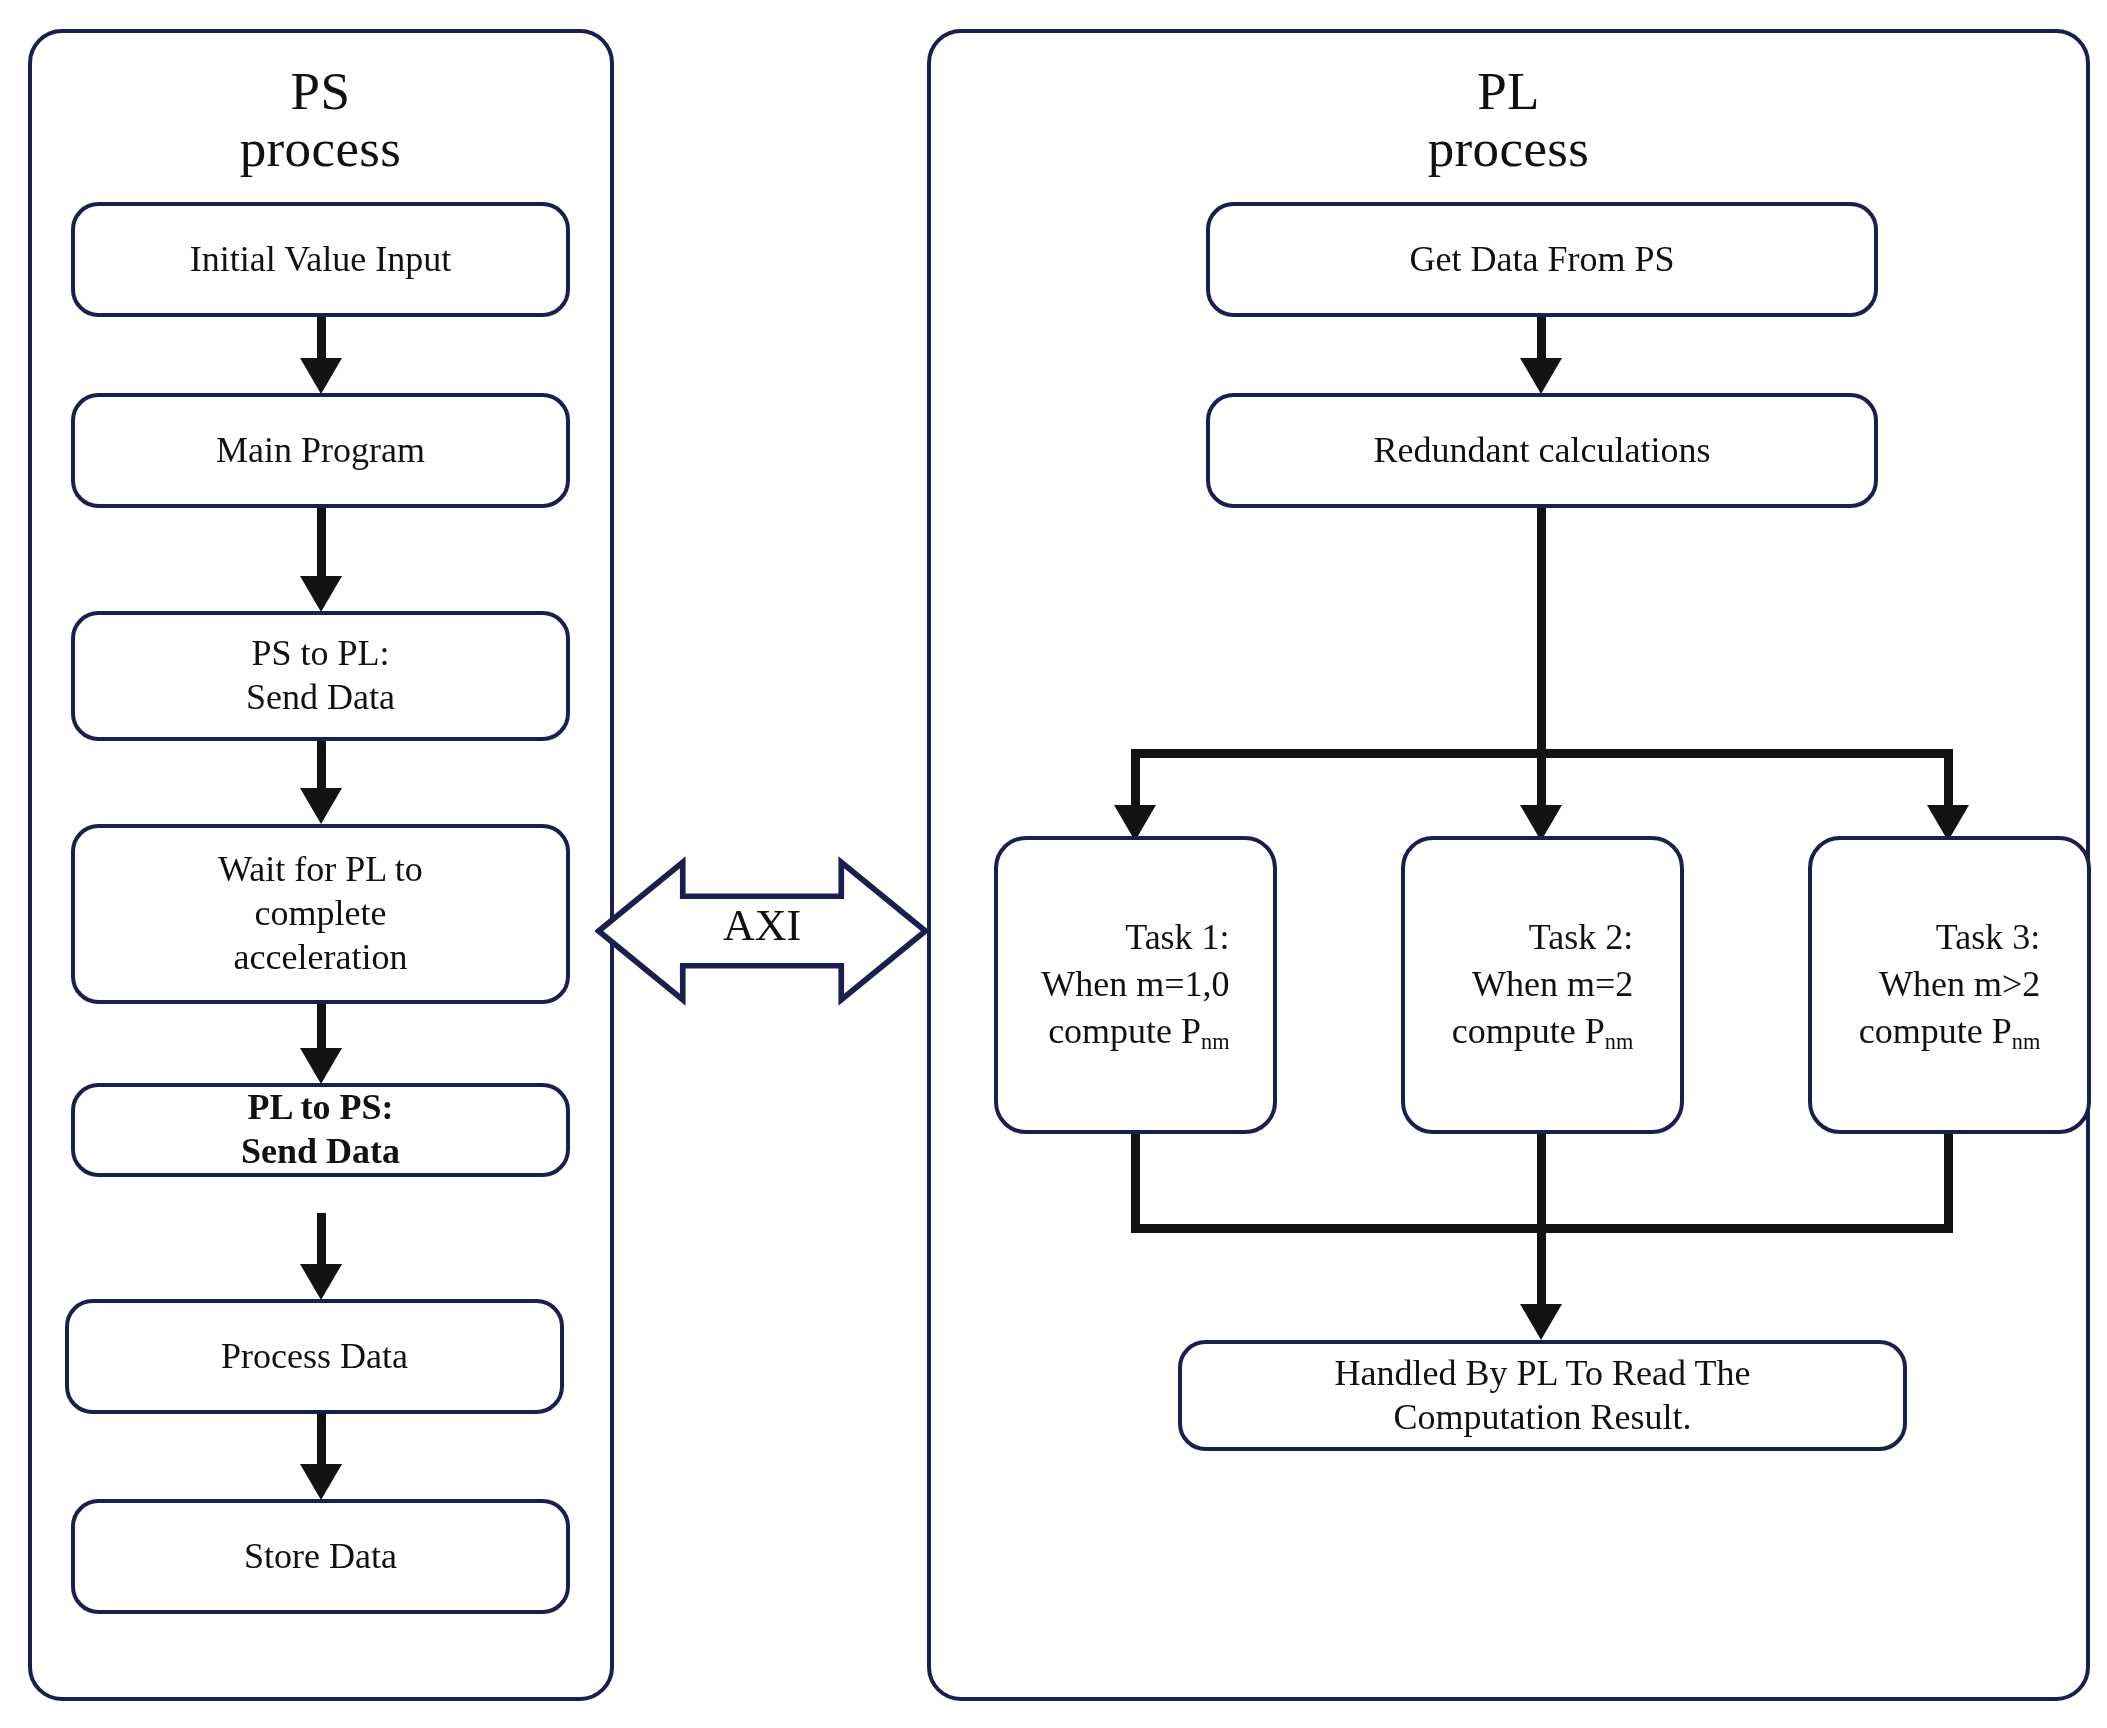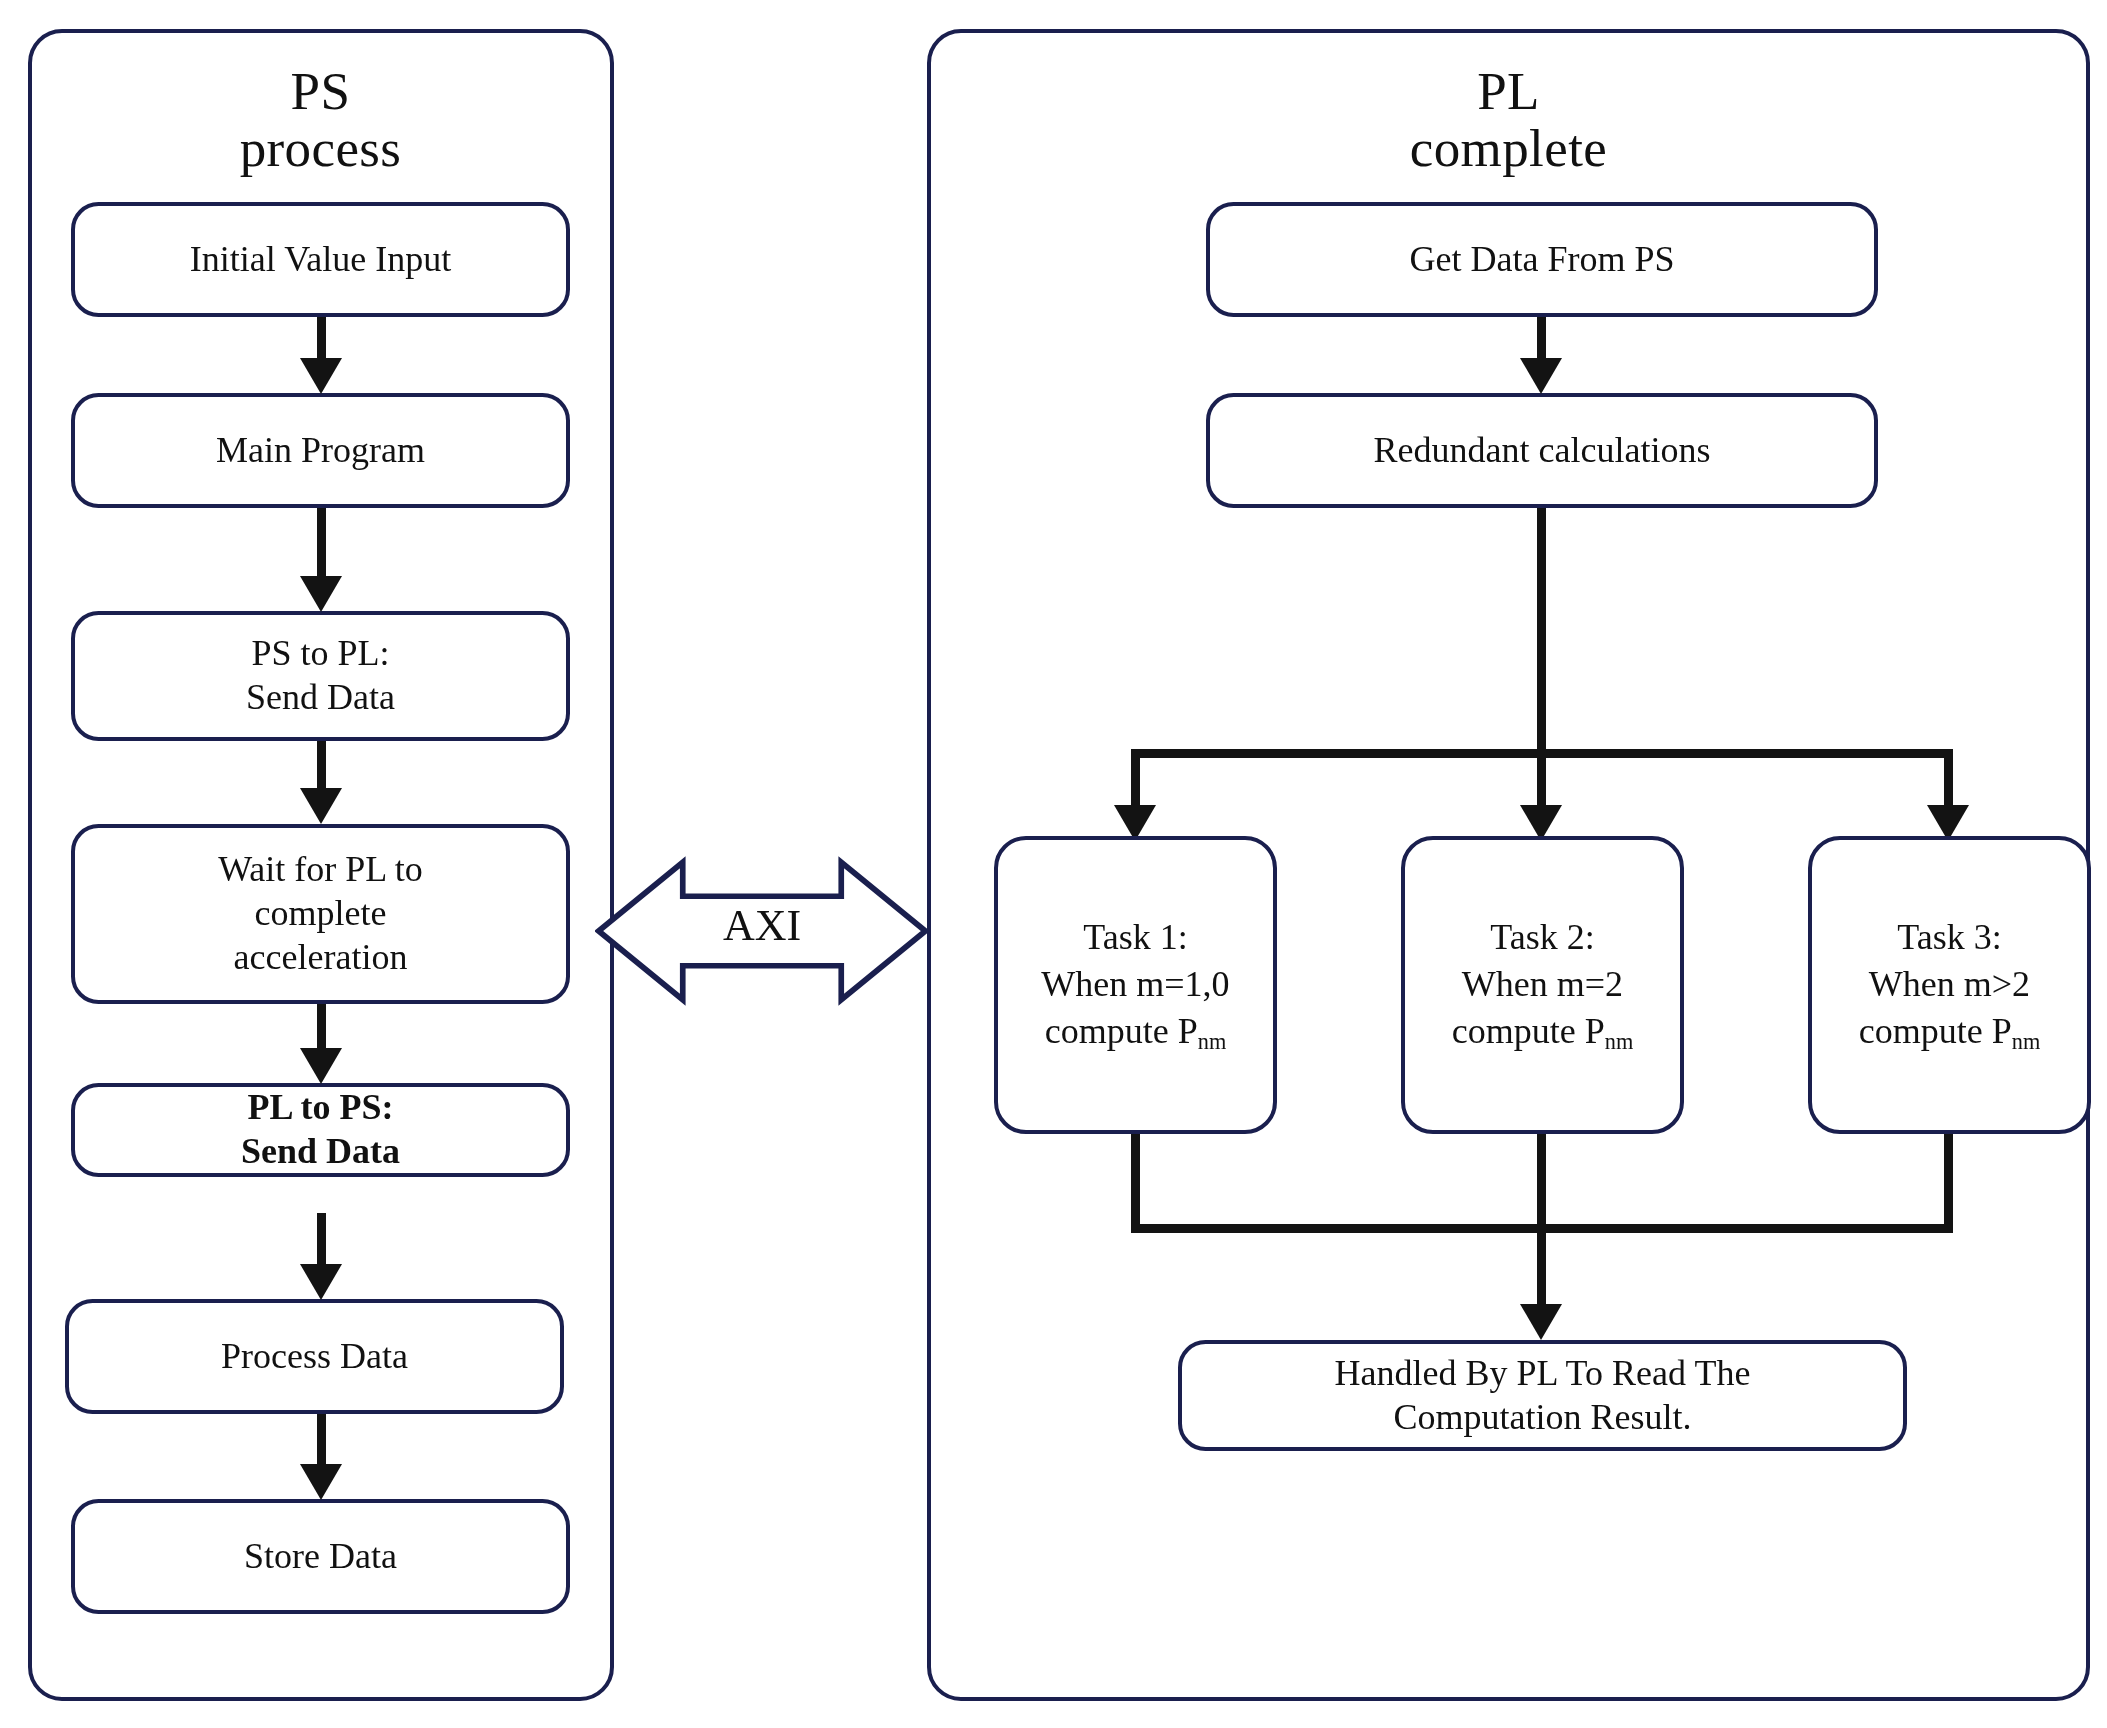--- a/index.html
+++ b/index.html
@@ -56,20 +56,21 @@
     font-size: 36px;
     line-height: 1.22;
     white-space: pre-line;
     padding: 3.2px 8px;
   }
   .node.task {
     border-radius: 32px;
     font-size: 36px;
     line-height: 1.30;
     padding: 3.2px 4.9px;
+    text-align: right;
   }
   .node sub {
     font-size: 0.62em;
     vertical-align: -0.28em;
     letter-spacing: 0;
   }
 
   
   .vline {
     position: absolute;
@@ -148,21 +149,21 @@
   <div class="vline" style="left:317px; top:1414px; height:51px;"></div>
   <div class="arrowhead" style="left:300px; top:1464px;"></div>
 
   <svg id="axi-arrow" viewBox="0 0 412 230">
     <polygon points="4,115 108,30 108,72 304,72 304,30 408,115 304,200 304,158 108,158 108,200" fill="#ffffff" stroke="#1a1f4e" stroke-width="7" stroke-linejoin="miter"></polygon>
   </svg>
   <div id="axi-label">AXI</div>
 
   <div class="panel" id="panel-pl">
     <div class="panel-title" id="title-pl">PL
-complete</div>
+process</div>
   </div>
 
   <div class="node" style="left:1206px; top:202px; width:672px; height:115px;">Get Data From PS</div>
   <div class="node" style="left:1206px; top:393px; width:672px; height:115px;">Redundant calculations</div>
 
   <div class="vline" style="left:1537px; top:317px; height:42px;"></div>
   <div class="arrowhead" style="left:1520px; top:358px;"></div>
 
   <div class="vline" style="left:1537px; top:508px;  height:243px;"></div>
   <div class="hline" style="left:1131px; top:749px;  width:822px;"></div>

